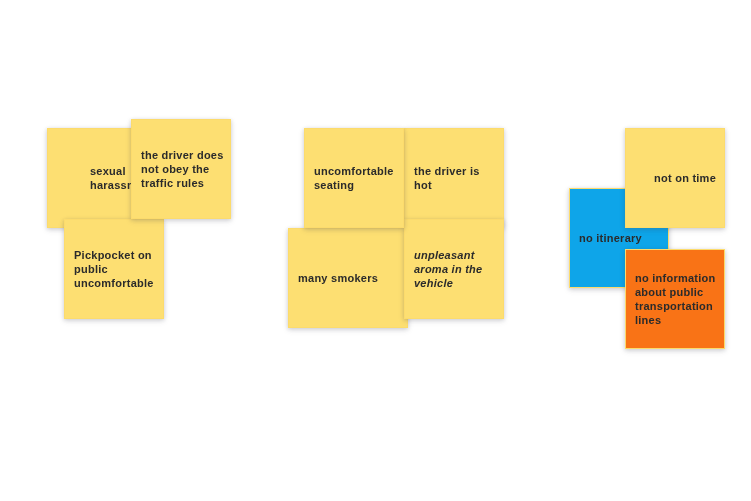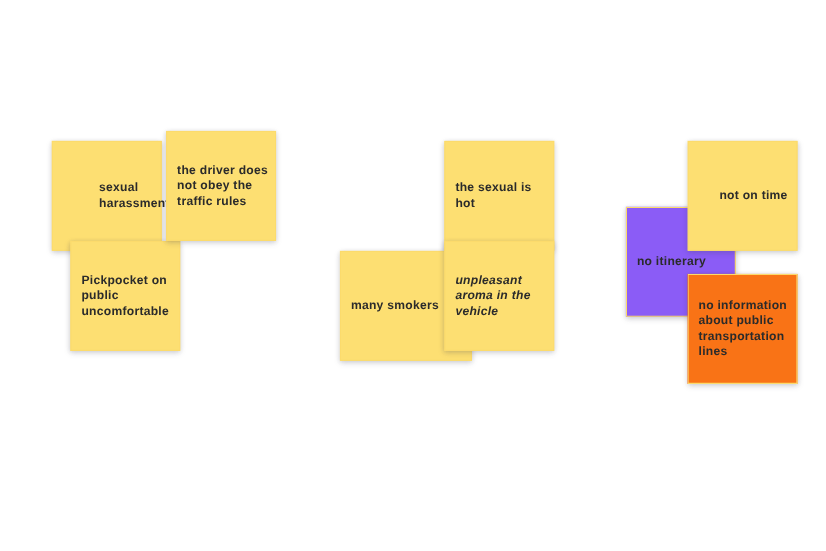--- a/index.html
+++ b/index.html
@@ -39,39 +39,42 @@
 
 <div id="board" style="background: rgb(255, 255, 255);">
 
   <div class="cluster">
     <div class="note" style="left: 47px; top: 128px; width: 100px; height: 100px; z-index: 1; background: rgb(253, 223, 114); padding-left: 43px;">
       <span class="note-text" style="color: rgb(43, 43, 43);">sexual harassment</span>
     </div>
     <div class="note" style="left: 64px; top: 219px; width: 100px; height: 100px; z-index: 2; background: rgb(253, 223, 114);">
       <span class="note-text" style="color: rgb(43, 43, 43);">Pickpocket on public uncomfortable</span>
     </div>
-    <div class="note" style="left: 131px; top: 119px; width: 100px; height: 100px; z-index: 3; background: rgb(253, 223, 114); margin-left: 20px;">
+    <div class="note" style="left: 131px; top: 119px; width: 100px; height: 100px; z-index: 3; background: rgb(253, 223, 114);">
       <span class="note-text" style="color: rgb(43, 43, 43);">the driver does not obey the traffic rules</span>
     </div>
   </div>
 
   <div class="cluster">
     <div class="note" style="left: 404px; top: 128px; width: 100px; height: 100px; z-index: 1; background: rgb(253, 223, 114);">
-      <span class="note-text" style="color: rgb(43, 43, 43);">the sexual is hot</span>
+      <span class="note-text" style="color: rgb(43, 43, 43);">the driver is hot</span>
     </div>
-    <div class="note" style="left: 309px; top: 228px; width: 120px; height: 100px; z-index: 2; background: rgb(253, 223, 114);">
+    <div class="note" style="left: 288px; top: 228px; width: 120px; height: 100px; z-index: 2; background: rgb(253, 223, 114);">
       <span class="note-text" style="color: rgb(43, 43, 43);">many smokers</span>
     </div>
     <div class="note" style="left: 404px; top: 219px; width: 100px; height: 100px; z-index: 3; background: rgb(253, 223, 114);">
       <span class="note-text" style="color: rgb(43, 43, 43); font-style: italic;">unpleasant aroma in the vehicle</span>
     </div>
+    <div class="note" style="left: 304px; top: 128px; width: 100px; height: 100px; z-index: 4; background: rgb(253, 223, 114);">
+      <span class="note-text" style="color: rgb(43, 43, 43);">uncomfortable seating</span>
+    </div>
   </div>
 
   <div class="cluster">
-    <div class="note" style="left: 569px; top: 188px; width: 100px; height: 100px; z-index: 1; background: #8b5cf6;">
+    <div class="note" style="left: 569px; top: 188px; width: 100px; height: 100px; z-index: 1; background: #0ea5e9;">
       <span class="note-text" style="color: rgb(43, 43, 43);">no itinerary</span>
     </div>
     <div class="note" style="left: 625px; top: 249px; width: 100px; height: 100px; z-index: 2; background: #f97316;">
       <span class="note-text" style="color: rgb(43, 43, 43);">no information about public transportation lines</span>
     </div>
     <div class="note" style="left: 625px; top: 128px; width: 100px; height: 100px; z-index: 3; background: rgb(253, 223, 114);">
       <span class="note-text" style="color: rgb(43, 43, 43); margin-left: 19px;">not on time</span>
     </div>
   </div>
 

